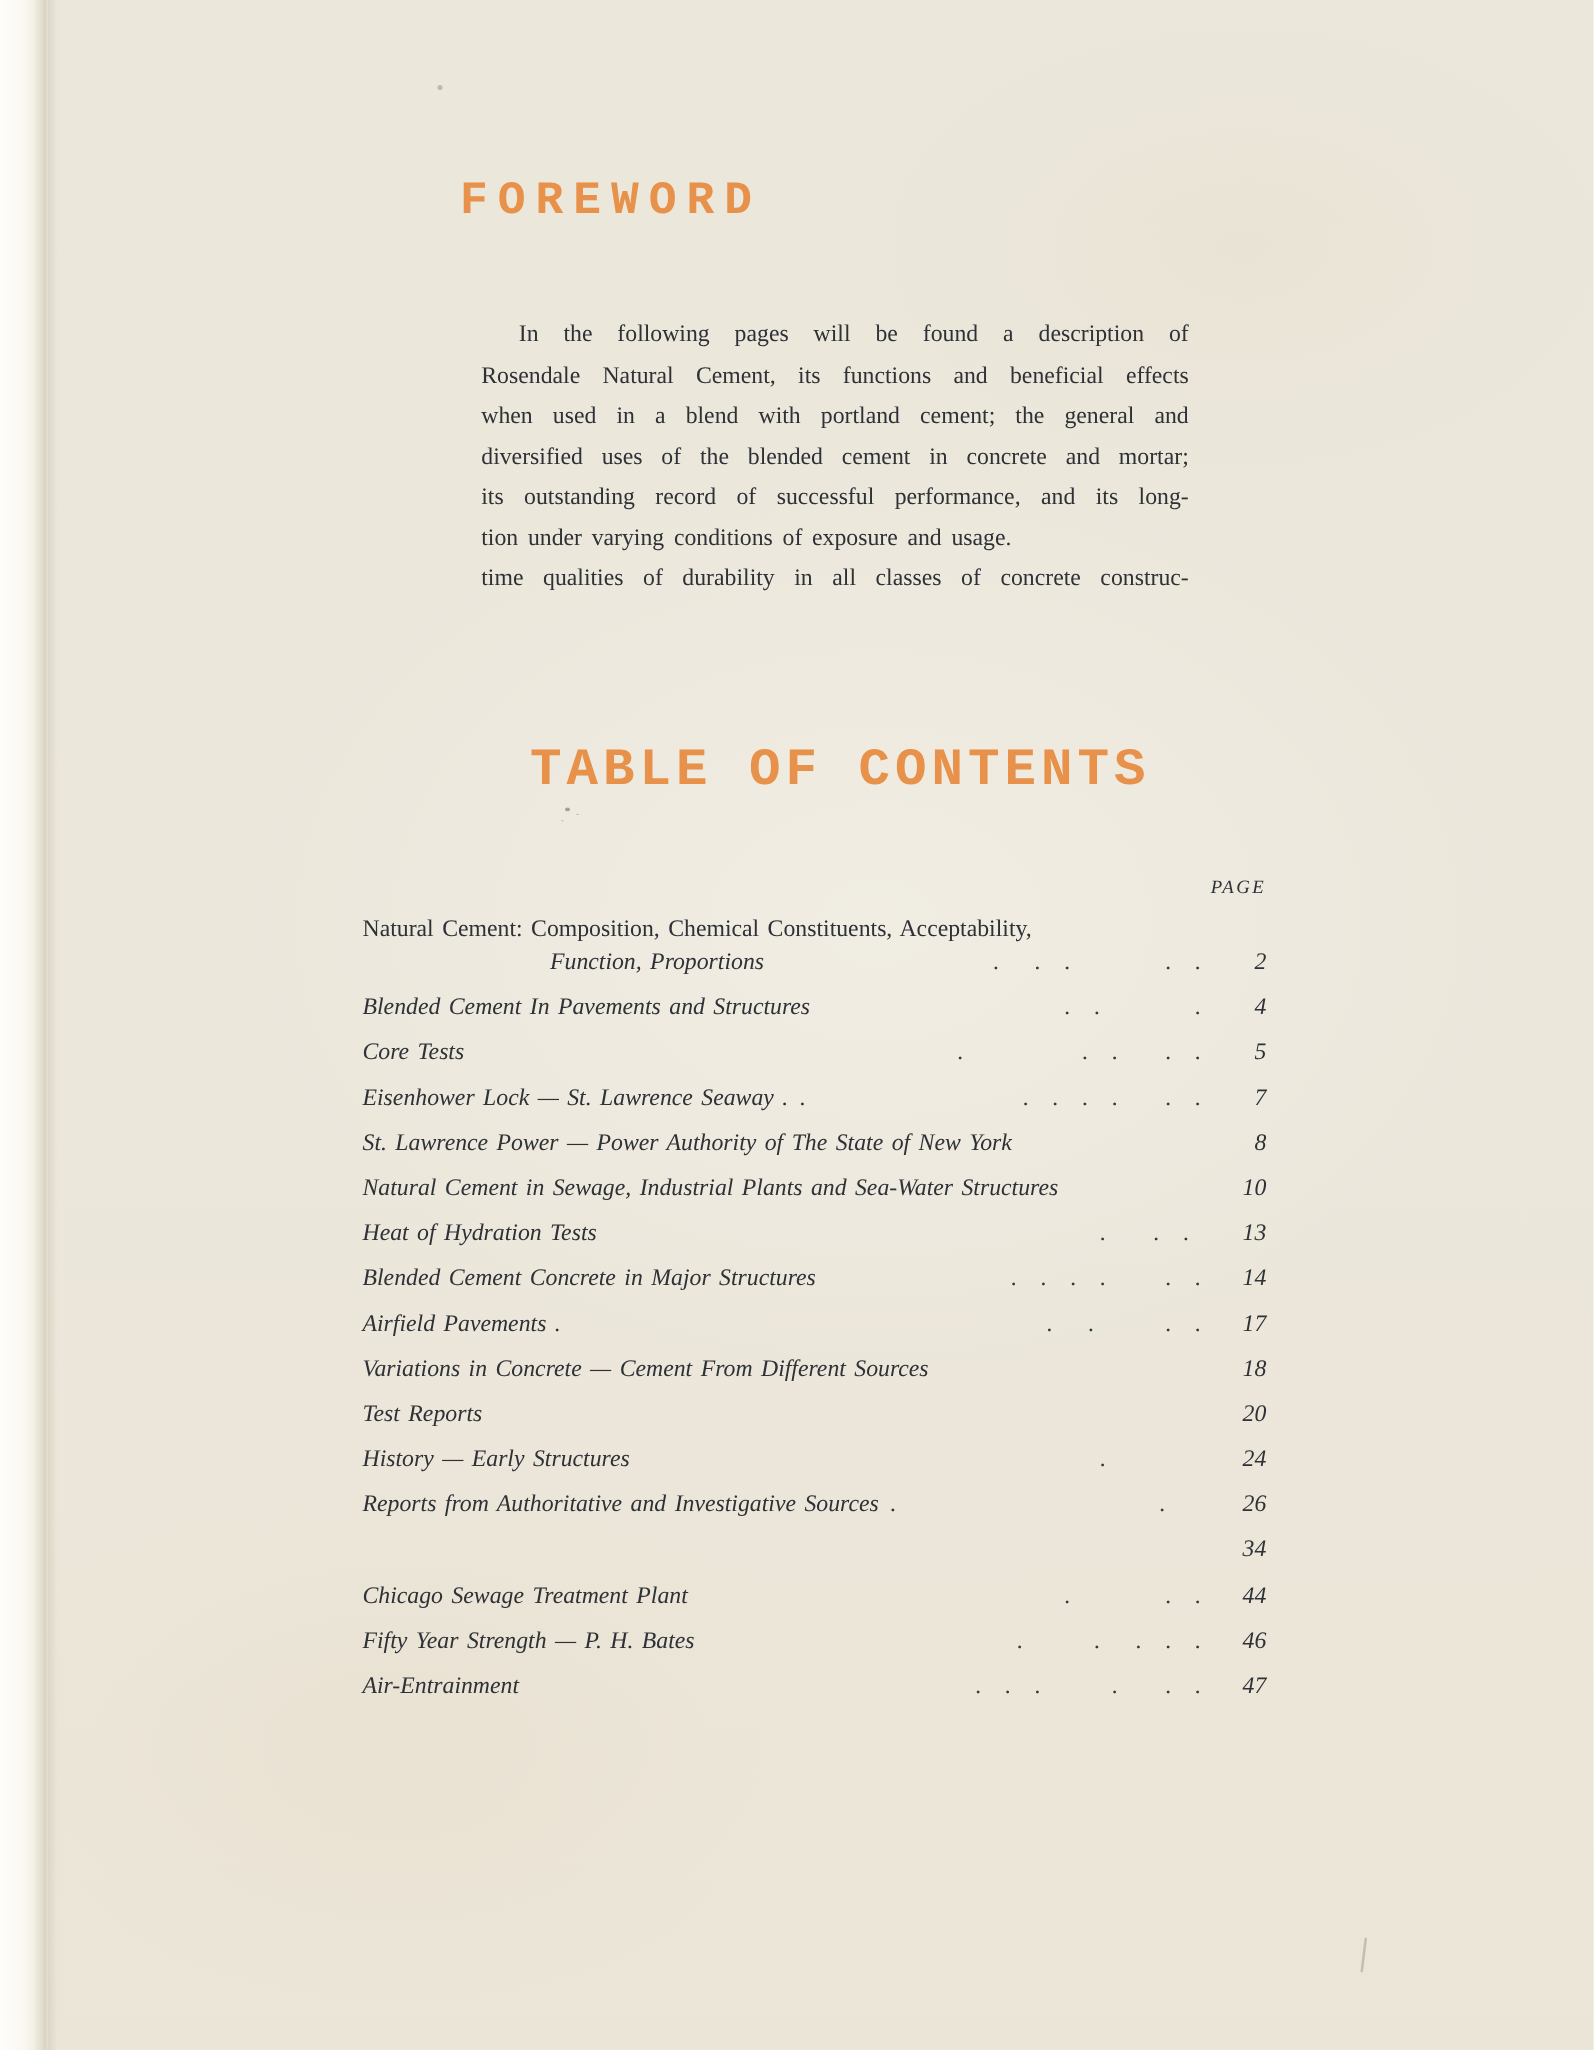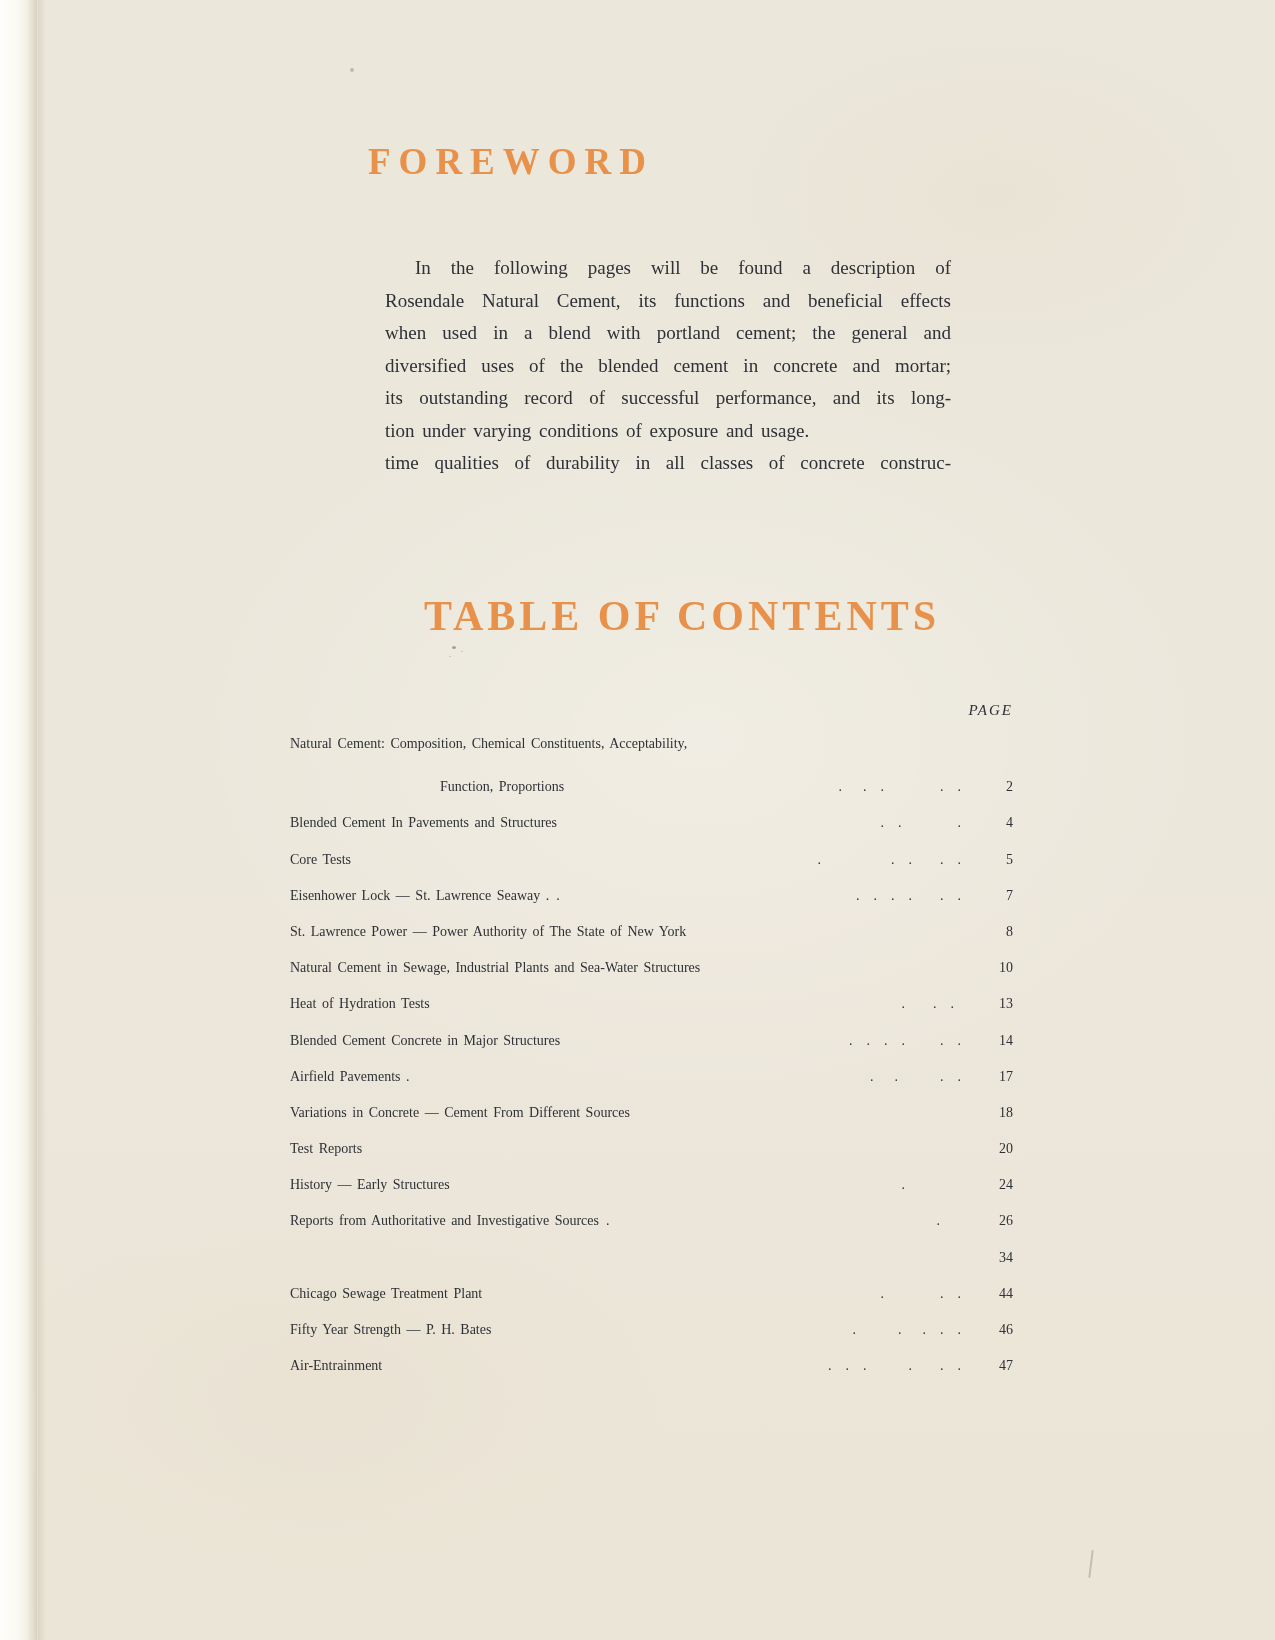--- a/index.html
+++ b/index.html
@@ -35,21 +35,21 @@
     content: "";
     position: absolute;
     right: -8px; top: 0; bottom: 0;
     width: 8px;
     background: linear-gradient(90deg, rgba(150,140,115,0.18), rgba(150,140,115,0));
   }
 
   .orange-heading {
     position: absolute;
     margin: 0;
-    font-family: Liberation Serif, serif;
+    font-family: Liberation Mono, monospace;
     font-weight: 700;
     color: #e8914a;
   }
   .foreword {
     left: 368px;
     top: 140px;
     font-size: 37px;
     letter-spacing: 8px;
   }
   .toc-heading {
@@ -86,27 +86,28 @@
     font-size: 15px;
     letter-spacing: 2px;
     font-style: italic;
   }
 
   .toc-list {
     position: absolute;
     left: 290px;
     top: 729px;
     width: 723px;
-    font-size: 14px;
+    font-size: 19px;
     word-spacing: 2px;
   }
   .toc-line {
     display: flex;
-    align-items: flex-end;
+    align-items: flex-start;
     height: 36.2px;
+    font-style: italic;
   }
   .toc-line1 {
     height: 30px;
     line-height: 30px;
   }
   .toc-title2 {
     margin-left: 150px;
   }
   .toc-leaders {
     flex: 1;

